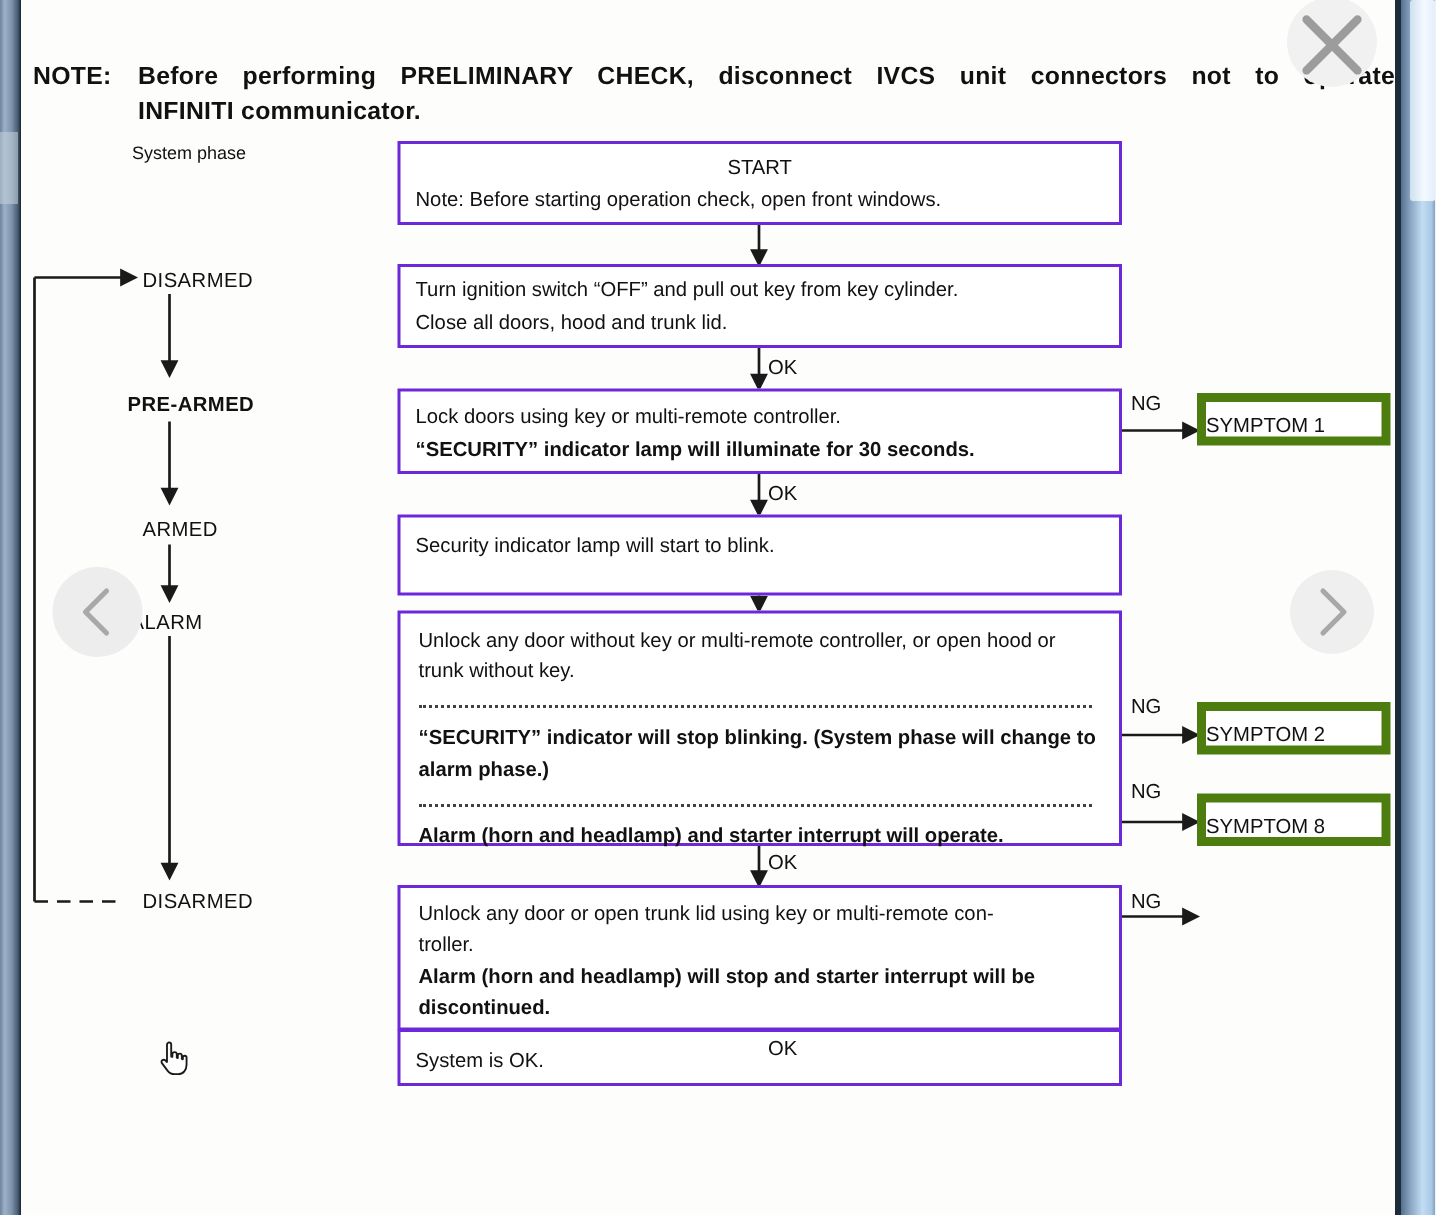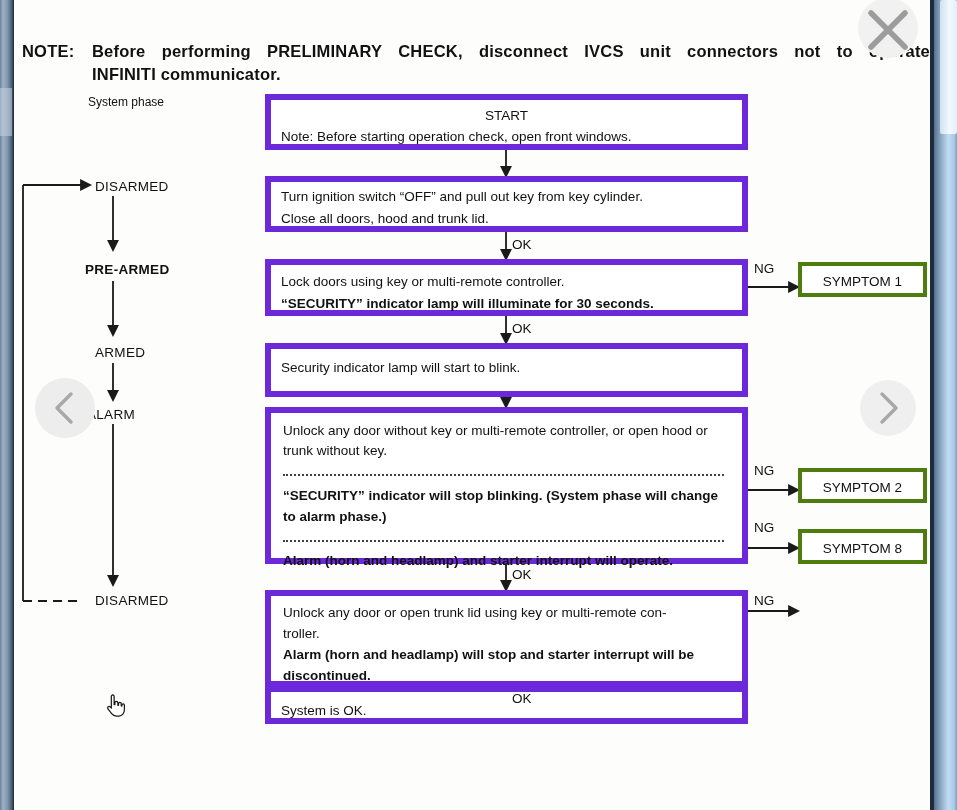--- a/index.html
+++ b/index.html
@@ -19,36 +19,36 @@
         font-weight:bold;font-size:16.5px;line-height:23px;letter-spacing:.2px;}
   .note-label{flex:0 0 70px;}
   .note-text{flex:1;}
   .note-line1{text-align:justify;text-align-last:justify;}
   
   .phase-header{position:absolute;left:88px;top:95px;font-size:12px;}
   .phase{position:absolute;font-size:13.5px;letter-spacing:.3px;white-space:nowrap;}
   .p0{left:95px;top:179px;} .p1{left:85px;top:262px;font-weight:bold;} .p2{left:95px;top:345px;}
   .p3{left:87px;top:407px;} .p4{left:95px;top:593px;}
   
-  .box{position:absolute;left:265px;width:483px;border:6px solid #6d28d9;background:#fff;
+  .box{position:absolute;left:265px;width:483px;border:2px solid #6d28d9;background:#fff;
        box-sizing:border-box;font-size:13.5px;line-height:21px;}
   .box-start{top:94px;height:56px;padding:5px 10px 0 10px;}
   .box-start .t-center{text-align:center;}
   .box-ignition{top:176px;height:56px;padding:4px 10px 0 10px;line-height:22px;}
   .box-lock{top:259px;height:57px;padding:6px 10px 0 10px;line-height:22px;}
   .box-blink{top:343px;height:54px;padding:8px 10px 0 10px;}
   .box-alarm-test{top:407px;height:157px;padding:8px 14px 0 12px;line-height:20px;}
   .box-disarm-test{top:590px;height:97px;padding:6px 12px 0 12px;}
   .box-system-ok{top:686px;height:38px;padding:8px 10px 0 10px;}
   .bold{font-weight:bold;}
   .dotted-sep{border-top:2px dotted #404040;height:0;margin:13px 4px 9px 0;}
   .alarm-bold1{line-height:21px;}
   
-  .symptom{position:absolute;left:798px;width:129px;height:35px;border:4px solid #4d7c0f;
-           box-sizing:border-box;background:#fff;font-size:13.5px;text-align:center;line-height:31px;}
+  .symptom{position:absolute;left:798px;width:129px;height:35px;border:6px solid #4d7c0f;
+           box-sizing:border-box;background:#fff;font-size:13.5px;text-align:left;line-height:31px;}
   .s1{top:262px;} .s2{top:468px;} .s3{top:529px;} .s4{top:592px;}
   
   .lbl{position:absolute;font-size:13.5px;}
   .ok1{left:512px;top:237px;} .ok2{left:512px;top:321px;}
   .ok3{left:512px;top:567px;} .ok4{left:512px;top:691px;}
   .ng1{left:754px;top:261px;} .ng2{left:754px;top:463px;}
   .ng3{left:754px;top:520px;} .ng4{left:754px;top:593px;}
   
   .overlay{position:absolute;left:0;top:0;pointer-events:none;}
   

